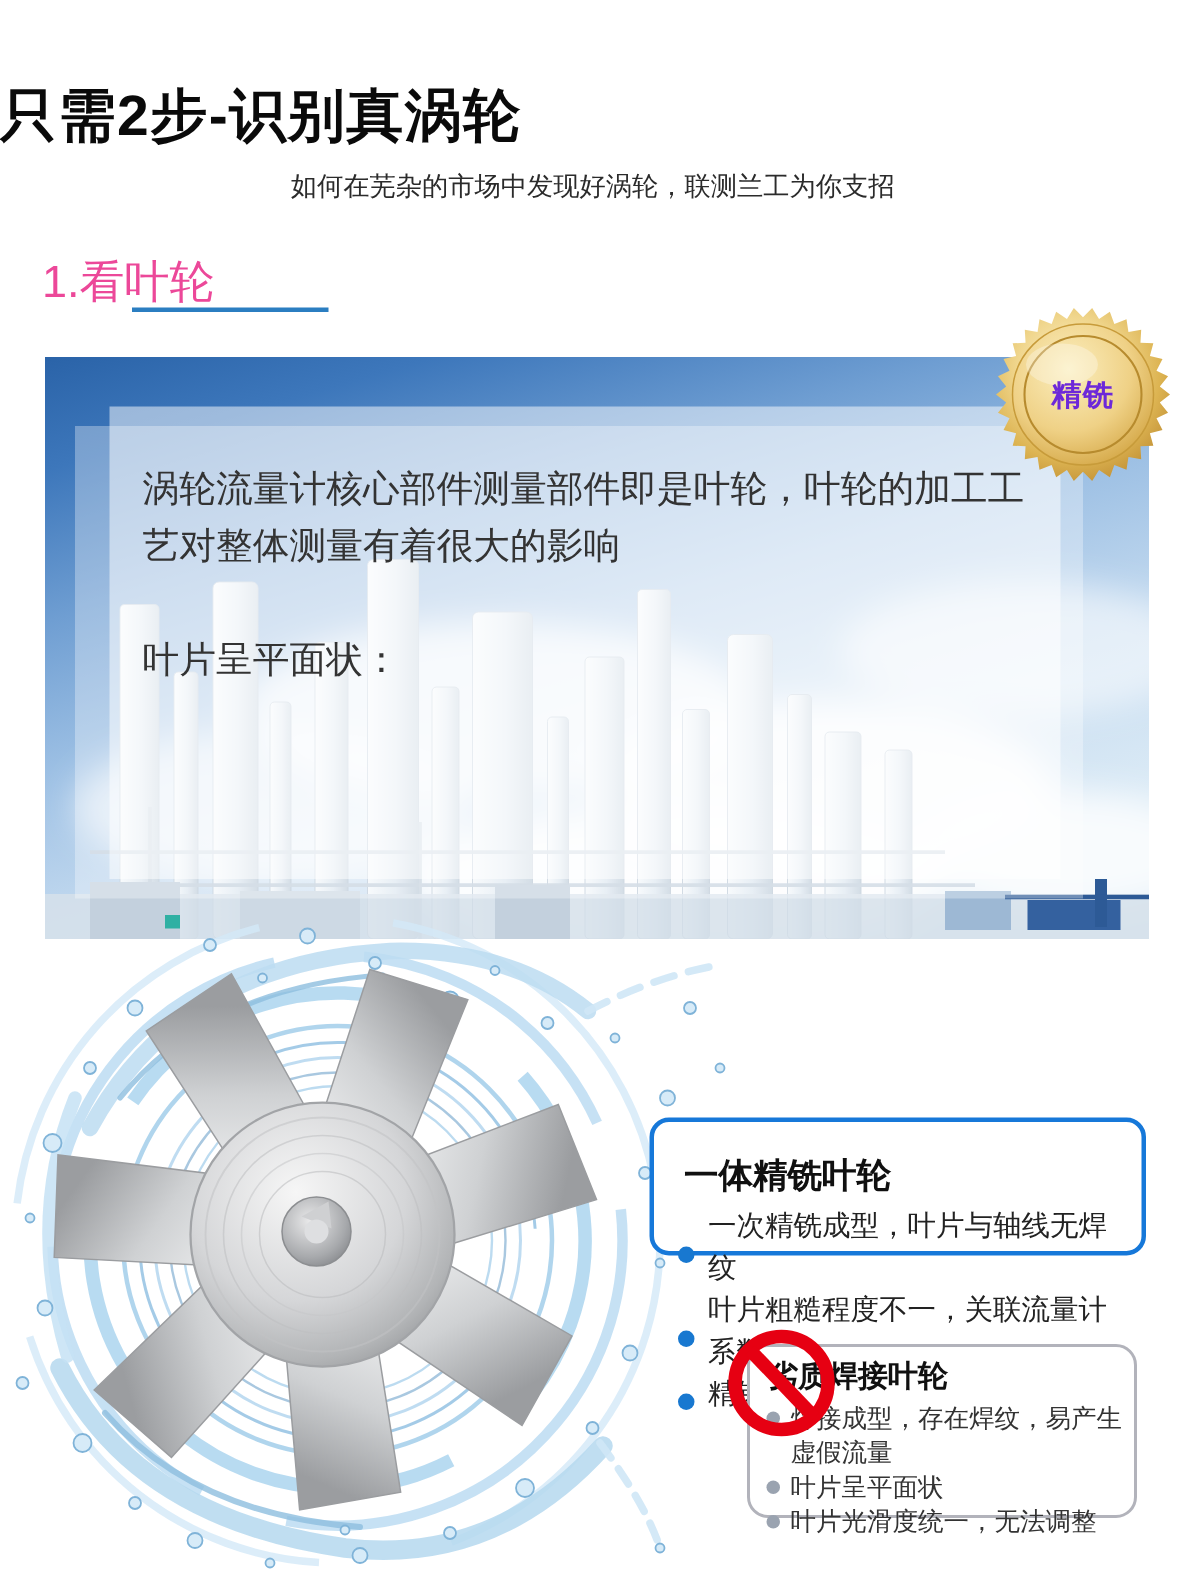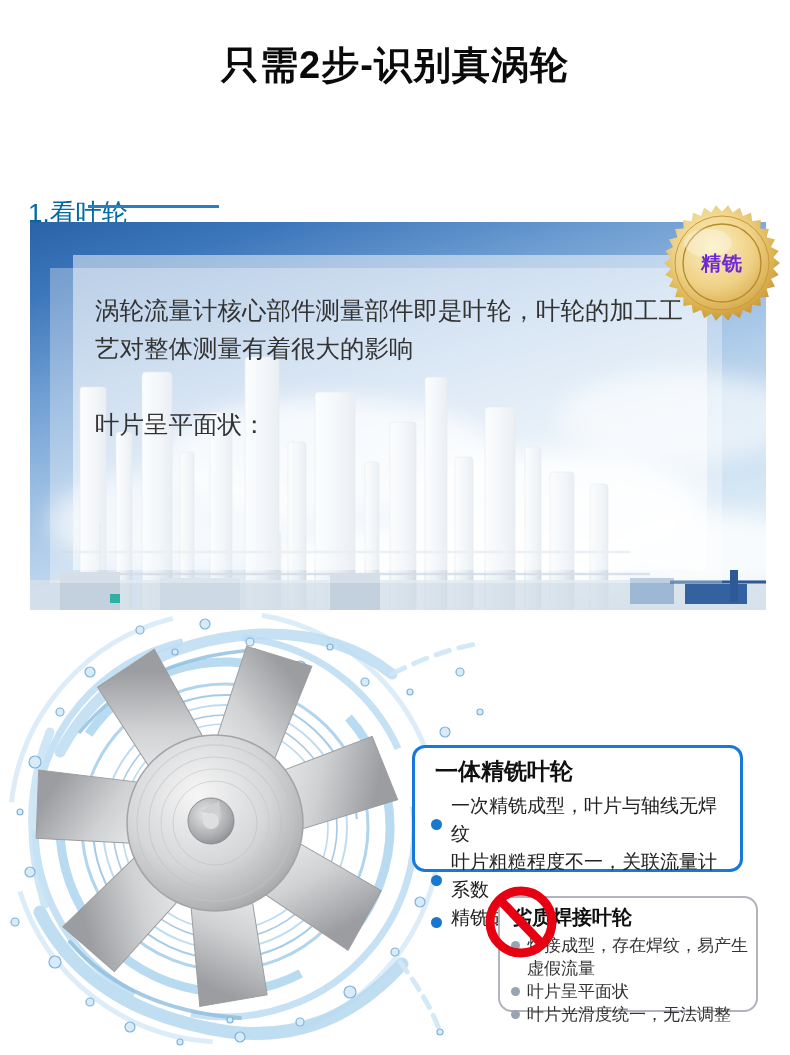--- a/index.html
+++ b/index.html
@@ -1,52 +1,52 @@
 <!DOCTYPE html>
 <html><head>
 <meta charset="utf-8">
 <style>
   * { margin:0; padding:0; box-sizing:border-box; }
   body { background:#fff; font-family:"Liberation Sans", sans-serif; }
   .page { position:relative; width:790px; height:1055px; background:#fff; overflow:hidden; margin:0 auto; }
 
   
-  .page-title { position:absolute; top:40px; left:0; width:790px; text-align:center;
+  .page-title { position:absolute; top:52px; left:0; width:790px; 
     font-size:38px; font-weight:700; color:#0a0a0a; letter-spacing:1px; }
   .page-subtitle { position:absolute; top:112px; left:0; width:790px; text-align:center;
     font-size:17.5px; color:#2b2b2b; }
 
   
-  .section-label { position:absolute; top:168px; left:28px; font-size:26px; color:#0369a1;margin-top:28px; }
+  .section-label { position:absolute; top:168px; left:28px; font-size:30px; color:#ec4899; }
   .section-underline { position:absolute; top:205px; left:88px; width:131px; height:3px; background:#2b7ec1; }
 
   
-  .hero { position:absolute; left:30px; top:222px; width:736px; height:400px; overflow:hidden;padding-left:36px; }
+  .hero { position:absolute; left:30px; top:238px; width:736px; height:400px; overflow:hidden;padding-left:36px; }
   .hero svg { position:absolute; left:0; top:0; }
   .panel-b { position:absolute; left:20px; top:46px; width:672px; height:315px;
     background:rgba(255,255,255,0.32); }
   .panel-a { position:absolute; left:43px; top:33px; width:634px; height:315px;
     background:rgba(255,255,255,0.50); }
   .hero-text { position:absolute; left:65px; top:70px; width:600px;
     font-size:24.5px; line-height:38px; color:#333; }
   .hero-text .para1 { margin-bottom:38px; }
 
   
   .badge { position:absolute; left:664px; top:205px; width:116px; height:116px; }
   .badge svg { position:absolute; left:0; top:0; }
   .badge-label { position:absolute; left:0; top:0; width:116px; height:116px;
     display:flex; align-items:center; justify-content:center;
     font-size:20px; font-weight:700; color:#6d28d9; letter-spacing:1px; }
 
   
   .splash { position:absolute; left:0; top:612px; width:500px; height:443px; }
 
   
-  .good-box { position:absolute; left:412px; top:745px; width:331px; height:127px;
-    background:#fff; border:3px solid #1678d9; border-radius:13px; padding:6px 12px 6px 14px; }
+  .good-box { position:absolute; left:433px; top:745px; width:331px; height:92px;
+    background:#fff; border:3px solid #1678d9; border-radius:13px; padding:18px 12px 6px 14px; }
   .good-box .box-title { font-size:23px; font-weight:700; color:#101010; margin:2px 0 5px 6px; }
   .good-box ul { list-style:none; }
   .good-box li { display:flex; align-items:center; font-size:19px; line-height:28px; color:#222; }
   .good-box .dot { width:11px; height:11px; border-radius:50%; background:#1878d0;
     margin:9px 9px 0 2px; flex:none; }
 
   
   .bad-box { position:absolute; left:498px; top:896px; width:260px; height:116px;
     background:#fff; border:2px solid #b2b3bb; border-radius:14px; padding:6px 8px 4px 10px; }
   .bad-box .box-title { font-size:20px; font-weight:700; color:#101010; margin:0 0 3px 2px; }
@@ -56,20 +56,21 @@
     margin:7px 7px 0 1px; flex:none; }
 
   .no-sign { position:absolute; left:483px; top:884px; width:76px; height:76px; }
 </style>
 </head>
 <body>
 
 <div class="page">
 
   <div class="page-title">只需2步-识别真涡轮</div>
+  <div class="page-subtitle">如何在芜杂的市场中发现好涡轮，联测兰工为你支招</div>
 
   <div class="section-label">1.看叶轮</div>
   <div class="section-underline"></div>
 
   <div class="hero">
     <svg width="736" height="388" viewBox="0 0 736 388">
       <defs>
         <linearGradient id="sky" x1="0%" y1="0%" x2="55%" y2="100%">
           <stop offset="0%" stop-color="#2a63a8"></stop>
           <stop offset="15%" stop-color="#3d77bb"></stop>

